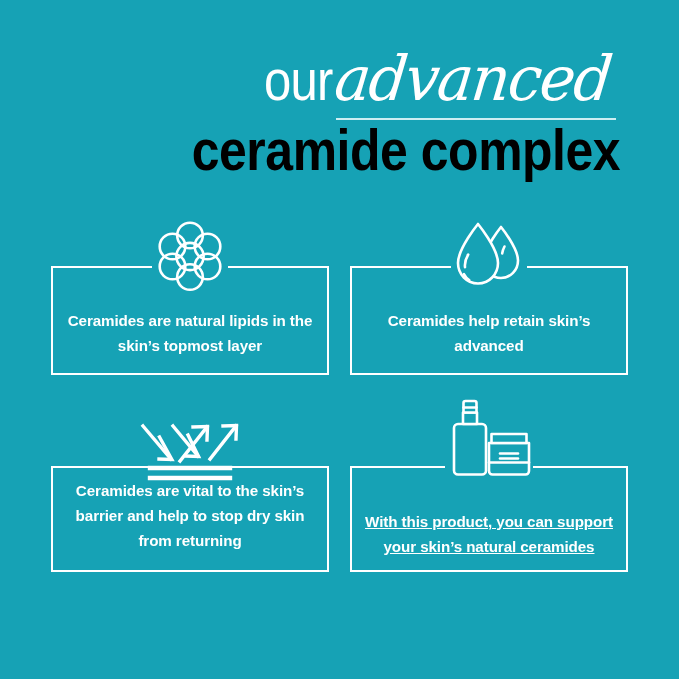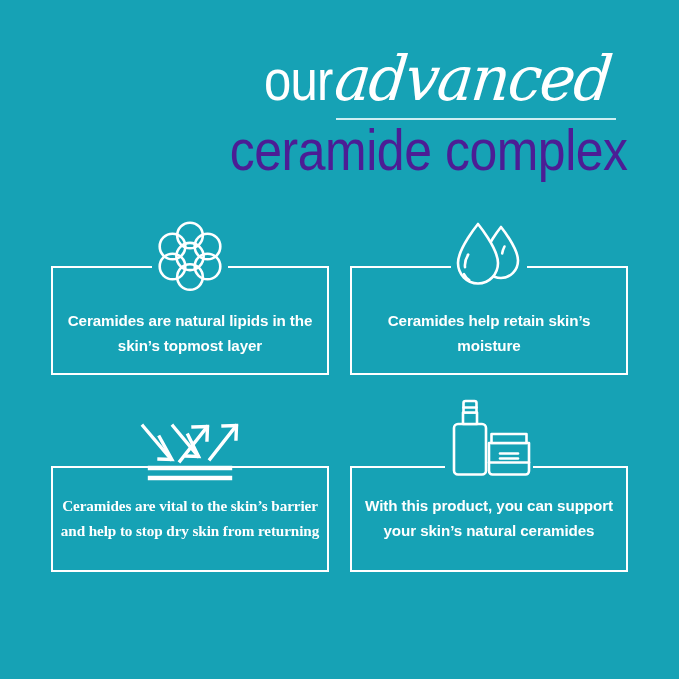--- a/index.html
+++ b/index.html
@@ -68,30 +68,30 @@
   .advanced-underline {
     position: absolute;
     left: 4px;
     right: 0px;
     bottom: -10px;
     height: 2px;
     background: #cdeef2;
   }
   .heading-line2 {
     position: absolute;
-    left: 12px;
+    left: 4px;
     top: 73px;
     width: 616px;
     text-align: right;
     white-space: nowrap;
     font-family: "Liberation Sans", sans-serif;
-    font-weight: 400;
+    font-weight: 700;
     font-size: 58px;
     letter-spacing: -0.5px;
-    color: #4c1d95;
+    color: #000000;
     line-height: 1;
   }
   .heading-line2 span {
     display: inline-block;
     transform: scaleX(0.86);
     transform-origin: right top;
   }
 
   
   .grid {
@@ -133,22 +133,22 @@
     text-align: center;
     color: #ffffff;
     font-family: "Liberation Sans", sans-serif;
     font-weight: bold;
     font-size: 15.2px;
     line-height: 25px;
     letter-spacing: -0.1px;
   }
   .card-c1 .card-text { top: 28px; margin-top: 12px; }
   .card-c2 .card-text { top: 40px; }
-  .card-c3 .card-text { top: 25px; font-family: Liberation Serif, serif; }
-  .card-c4 .card-text { top: 25px; }
+  .card-c3 .card-text { top: 10px; }
+  .card-c4 .card-text { top: 41px; text-decoration: underline; }
 
   
   .icon {
     position: absolute;
     left: 50%;
     transform: translateX(-50%);
     pointer-events: none;
   }
   .icon-cells   { top: -47px; width: 92px;  height: 68px; }
   .icon-drops   { top: -47px; width: 86px;  height: 68px; }
@@ -197,21 +197,21 @@
         <svg viewBox="0 0 86 68" width="86" height="68">
           <g fill="none" stroke="#ffffff" stroke-width="2.6" stroke-linejoin="round" stroke-linecap="round">
             <path d="M55 6 C55 6 72 27 72 39.5 C72 49.2 64.4 57 55 57 C45.6 57 38 49.2 38 39.5 C38 27 55 6 55 6 Z"></path>
             <path d="M32 3 C32 3 52 27.5 52 42 C52 53.3 43.1 62.5 32 62.5 C20.9 62.5 12 53.3 12 42 C12 27.5 32 3 32 3 Z" fill="#16a2b5"></path>
             <path d="M22.2 33.5 C19.5 38 18.6 42.4 19 46.2"></path>
             <path d="M17.9 53.2 C19.2 55.7 21 57.8 23.2 59.2"></path>
             <path d="M58.5 25.5 C57.2 28 56.4 30.4 56.2 32.4"></path>
           </g>
         </svg>
       </div>
-      <div class="card-text">Ceramides help retain skin’s moisture</div>
+      <div class="card-text">Ceramides help retain skin’s advanced</div>
     </div>
 
     <div class="card card-c3">
       <div class="border-gap"></div>
       <div class="icon icon-barrier">
         <svg viewBox="0 0 108 62" width="108" height="62">
           <g fill="none" stroke="#ffffff" stroke-width="3.4" stroke-linecap="square" stroke-linejoin="miter">
 
             <path d="M7 6 L35 39"></path>
             <path d="M23.5 17 L35.8 39.4 L23 39"></path>

